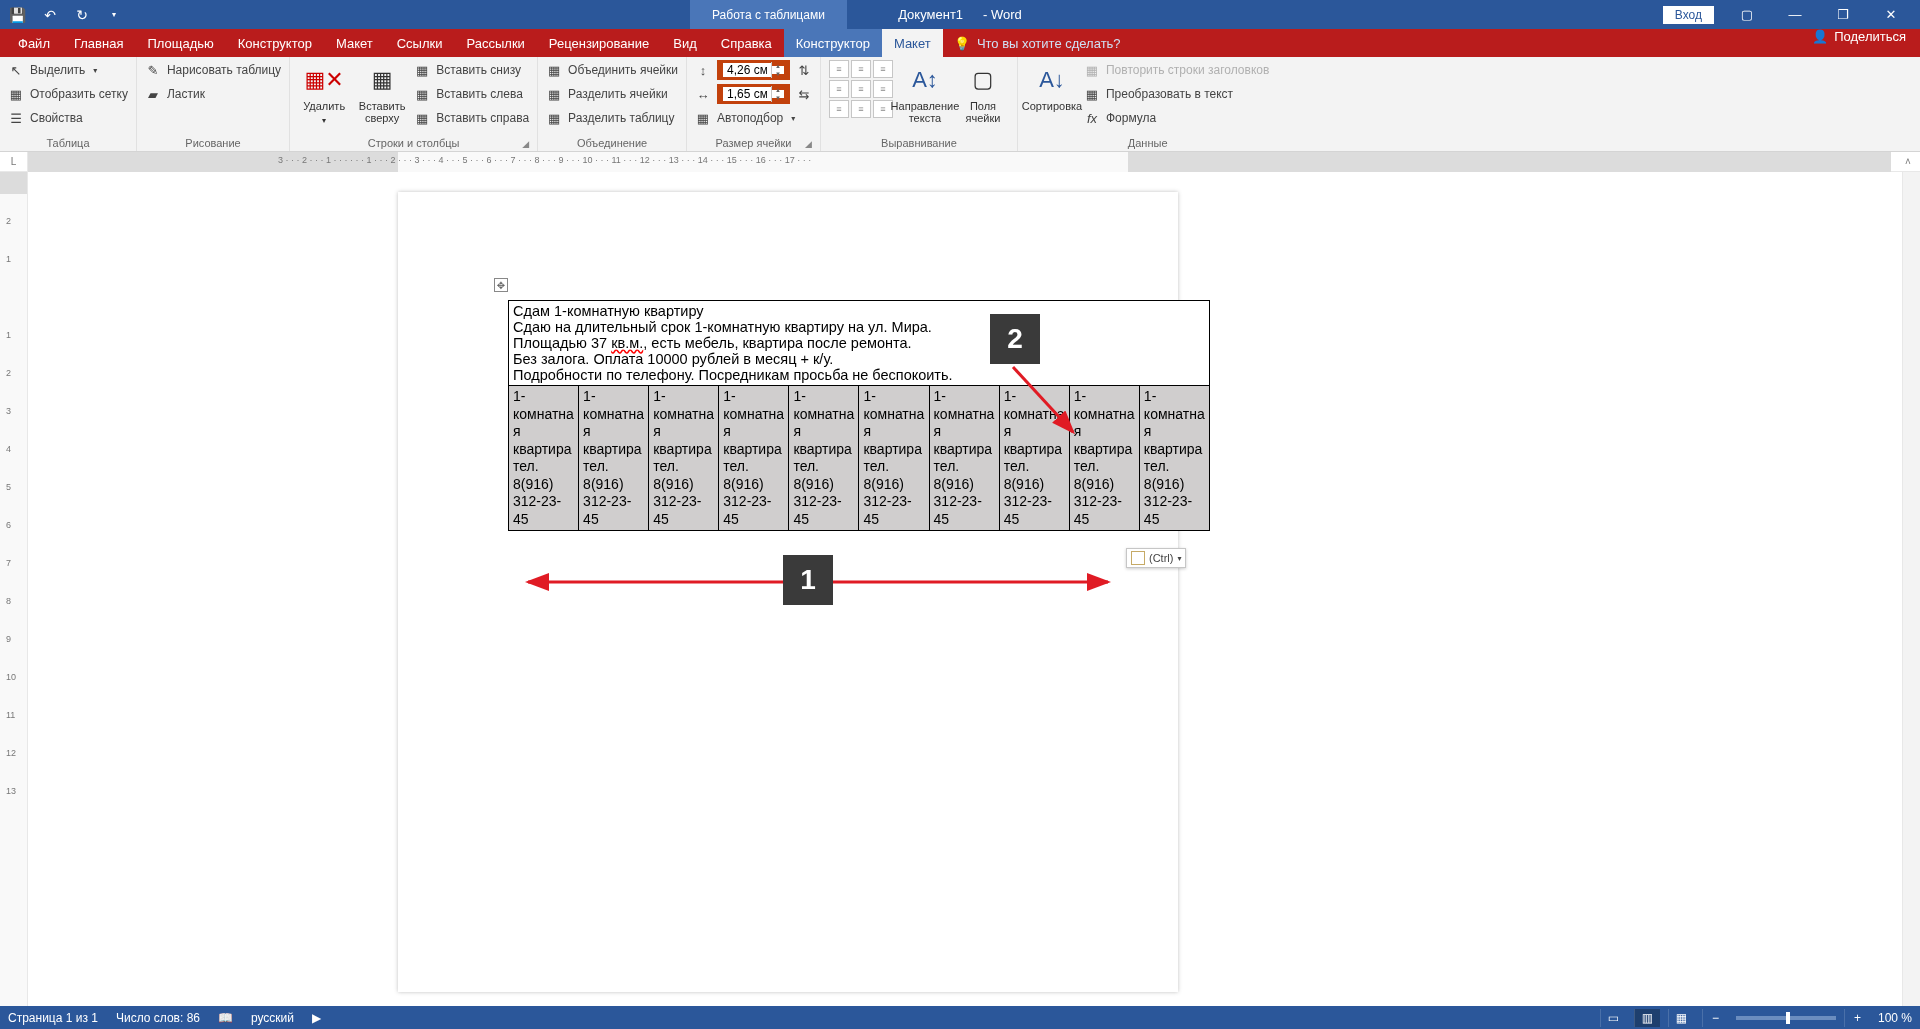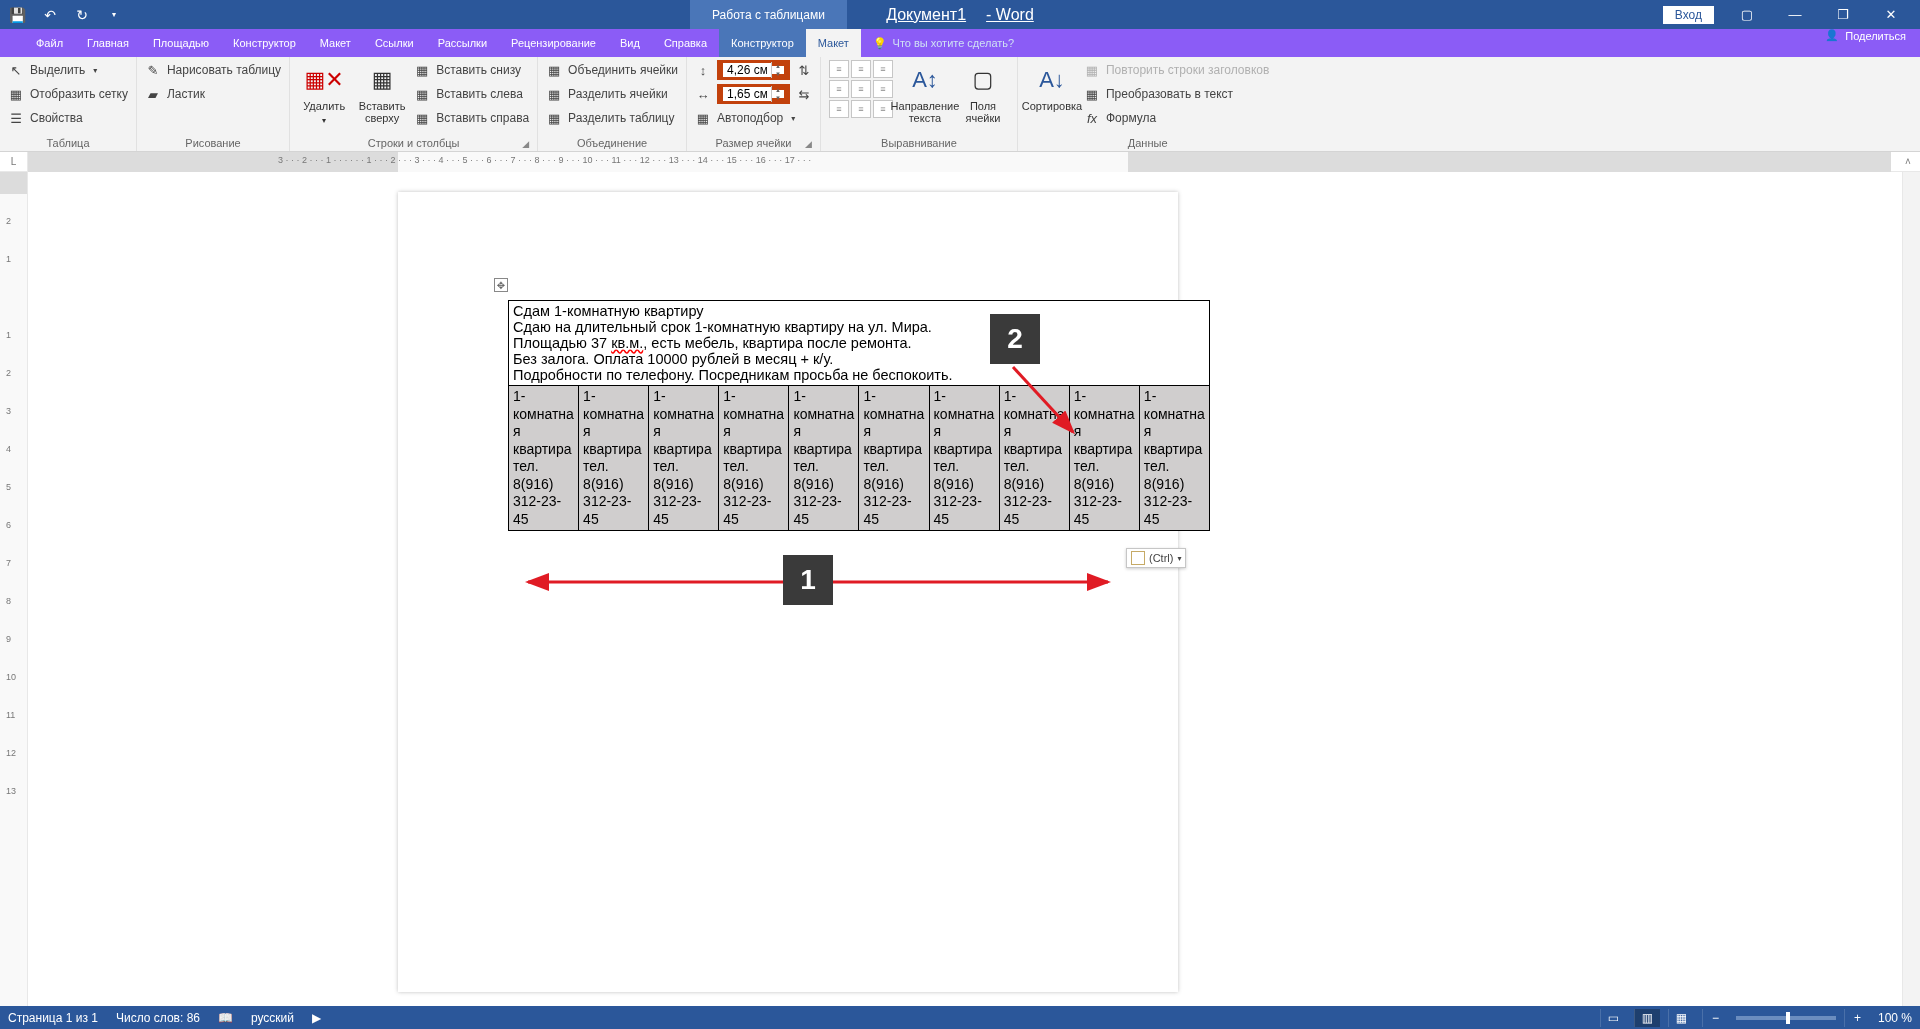--- a/index.html
+++ b/index.html
@@ -2,28 +2,28 @@
 <html><head>
 <meta charset="utf-8">
 <style>
 * { margin: 0; padding: 0; box-sizing: border-box; font-family: "Segoe UI", Tahoma, sans-serif; }
 body { background: #fff; width: 1920px; height: 1029px; overflow: hidden; font-size: 12px; color: #333; }
 
 
 .titlebar { height: 29px; background: #2b579a; color: #fff; display: flex; align-items: center; position: relative; }
 .qat { display: flex; align-items: center; padding-left: 4px; gap: 4px; }
 .qat-btn { width: 28px; height: 24px; display: flex; align-items: center; justify-content: center; color: #fff; font-size: 14px; }
-.title-center { position: absolute; left: 50%; transform: translateX(-50%); display:flex; gap:20px; font-size: 16px; text-decoration: underline; }
+.title-center { position: absolute; left: 50%; transform: translateX(-50%); display:flex; gap:20px; font-size: 13px; }
 .table-tools { position: absolute; left: 690px; top: 0; height: 29px; background: #4a76b8; padding: 0 22px; display: flex; align-items: center; font-size: 12px; }
 .win-controls { position: absolute; right: 0; display: flex; align-items: center; gap: 2px; padding-right: 6px; }
 .win-btn { width: 46px; height: 29px; display: flex; align-items: center; justify-content: center; color: #fff; font-size: 13px; }
 .login-btn { background: #fff; color: #2b579a; padding: 2px 12px; font-size: 12px; margin-right: 8px; }
 
 
-.tabrow { height: 28px; background: #8b5cf6; display: flex; align-items: stretch; color: #fff; font-size: 11px; padding-left: 24px; position: relative; }
+.tabrow { height: 28px; background: #b91c1c; display: flex; align-items: stretch; color: #fff; font-size: 13px; padding-left: 6px; position: relative; }
 .tab { padding: 0 12px; display: flex; align-items: center; cursor: default; }
 .tab.file { background: transparent; }
 .tab.active { background: #f3f3f3; color: #2b579a; }
 .tab.context { background: #4a76b8; }
 .tab.tell { display:flex; align-items:center; gap:6px; color:#cfe0f4; }
 .share { position: absolute; right: 14px; display: flex; align-items: center; gap: 6px; color: #fff; }
 
 
 .ribbon { height: 95px; background: #f3f3f3; border-bottom: 1px solid #d4d4d4; display: flex; align-items: stretch; }
 .group { border-right: 1px solid #e1e1e1; padding: 3px 8px 0 8px; display: flex; flex-direction: column; justify-content: space-between; }

